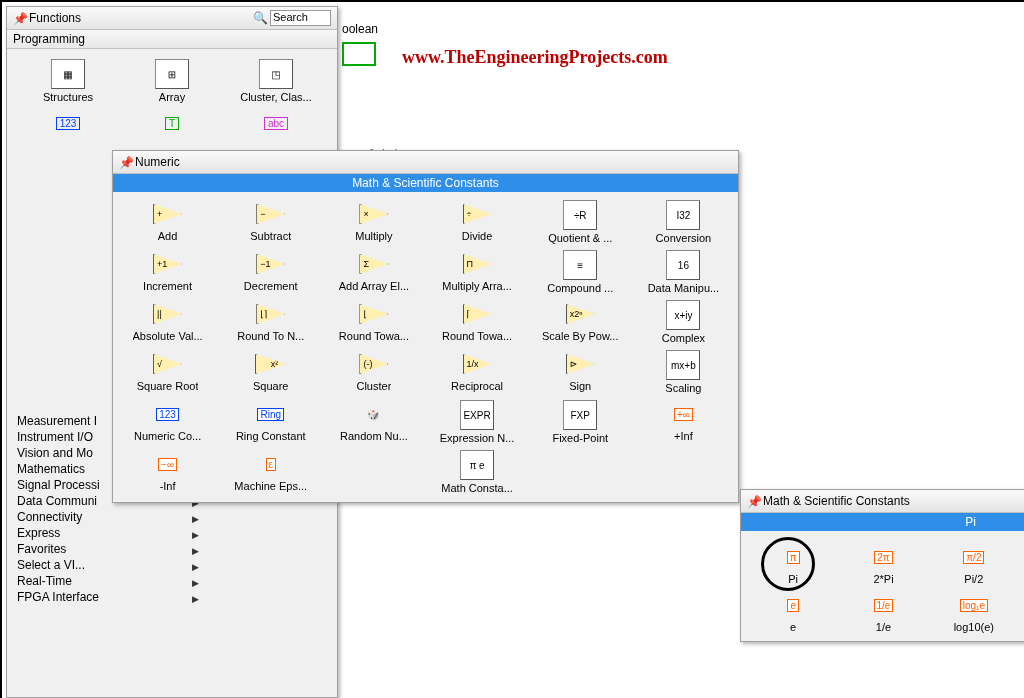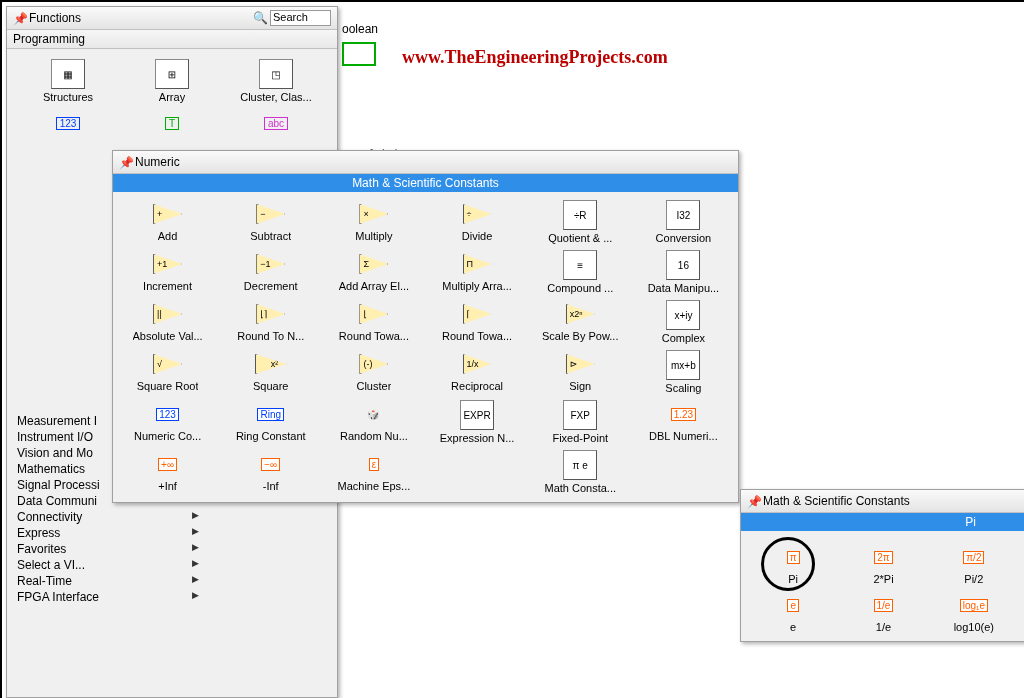--- a/index.html
+++ b/index.html
@@ -8,21 +8,21 @@
 .pin{width:12px;height:12px;display:inline-block}
 .subhead{background:linear-gradient(#f6f6f6,#e8e8e8);padding:2px 6px;border-bottom:1px solid #c0c0c0;display:flex;justify-content:flex-start;align-items:center}
 .arrow-r{font-size:9px;color:#333}
 .bluebar{background:#2f8fe8;color:#fff;text-align:center;padding:2px 0;font-size:12px}
 .grid{display:grid;padding:6px 4px;gap:2px}
 .item{display:flex;flex-direction:column;align-items:center;gap:2px;padding:2px;cursor:pointer}
 .icn{width:32px;height:28px;display:flex;align-items:center;justify-content:center;border:1px solid #888;background:#fff;font-size:10px;position:relative}
 .icn.noborder{border:none;background:transparent}
 .lbl{font-size:11px;text-align:center;max-width:80px;white-space:nowrap;overflow:hidden;text-overflow:ellipsis;color:#000}
 .catlist{position:absolute;left:6px;top:406px;width:190px}
-.catrow{display:flex;justify-content:space-between;align-items:flex-start;padding:1px 4px;cursor:pointer}
+.catrow{display:flex;justify-content:space-between;align-items:flex-end;padding:1px 4px;cursor:pointer}
 .search{display:flex;align-items:center;gap:2px;margin-left:auto}
 .sbox{border:1px solid #999;background:#fff;width:55px;height:14px;font-size:11px;padding:0 2px}
 .orange{border:1px solid #ff6000;color:#ff6000;background:#fff;padding:0 2px;font-size:10px}
 .blue{border:1px solid #0040ff;color:#0040ff;background:#fff;padding:0 2px;font-size:10px}
 .bg-boolean{position:absolute;left:340px;top:20px;color:#000;font-size:12px}
 .bg-box{position:absolute;left:340px;top:40px;width:30px;height:20px;border:2px solid #0a0}
 .watermark{position:absolute;left:400px;top:45px;color:#b00;font-weight:bold;font-size:18px;font-family:Georgia,serif}
 .circ{position:absolute;border:3px solid #000;border-radius:50%;pointer-events:none}
 .shadow{border-right:1px solid #555;border-bottom:1px solid #555}
 .bg-area{position:absolute;left:340px;top:145px;color:#555;font-size:12px}
@@ -308,26 +308,20 @@
       <div class="item">
         <div class="icn shadow">EXPR</div>
         <span class="lbl">Expression N...</span>
       </div>
       <div class="item">
         <div class="icn shadow">FXP</div>
         <span class="lbl">Fixed-Point</span>
       </div>
       <div class="item">
         <div class="icn noborder">
-          <span class="orange">1.23</span>
-        </div>
-        <span class="lbl">DBL Numeri...</span>
-      </div>
-      <div class="item">
-        <div class="icn noborder">
           <span class="orange">+∞</span>
         </div>
         <span class="lbl">+Inf</span>
       </div>
       <div class="item">
         <div class="icn noborder">
           <span class="orange">−∞</span>
         </div>
         <span class="lbl">-Inf</span>
       </div>

